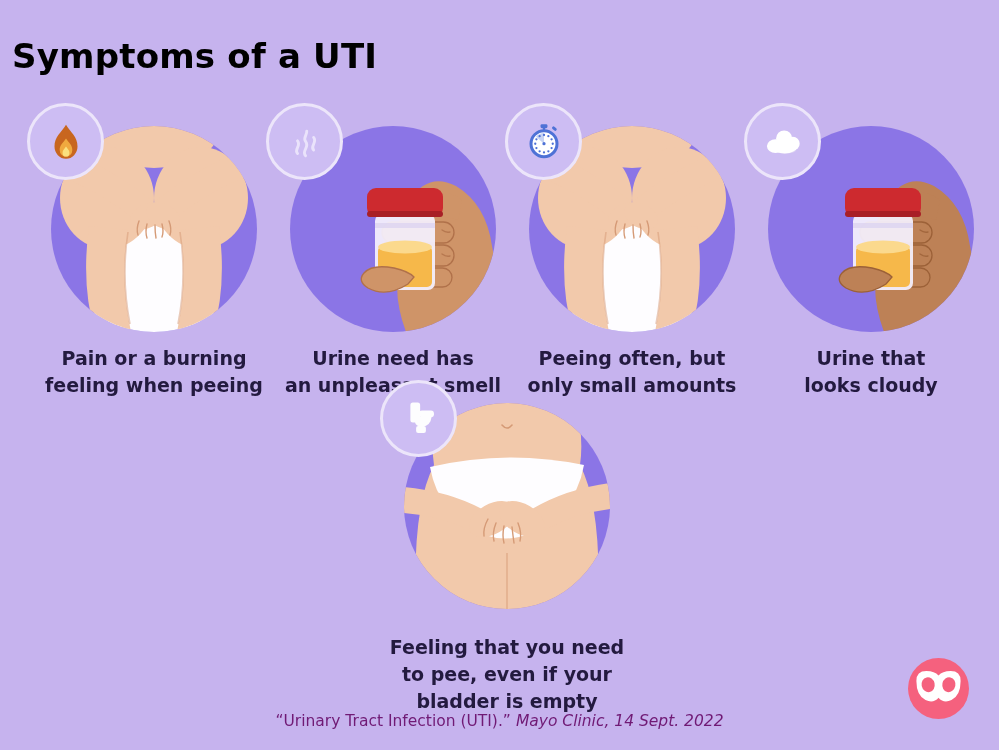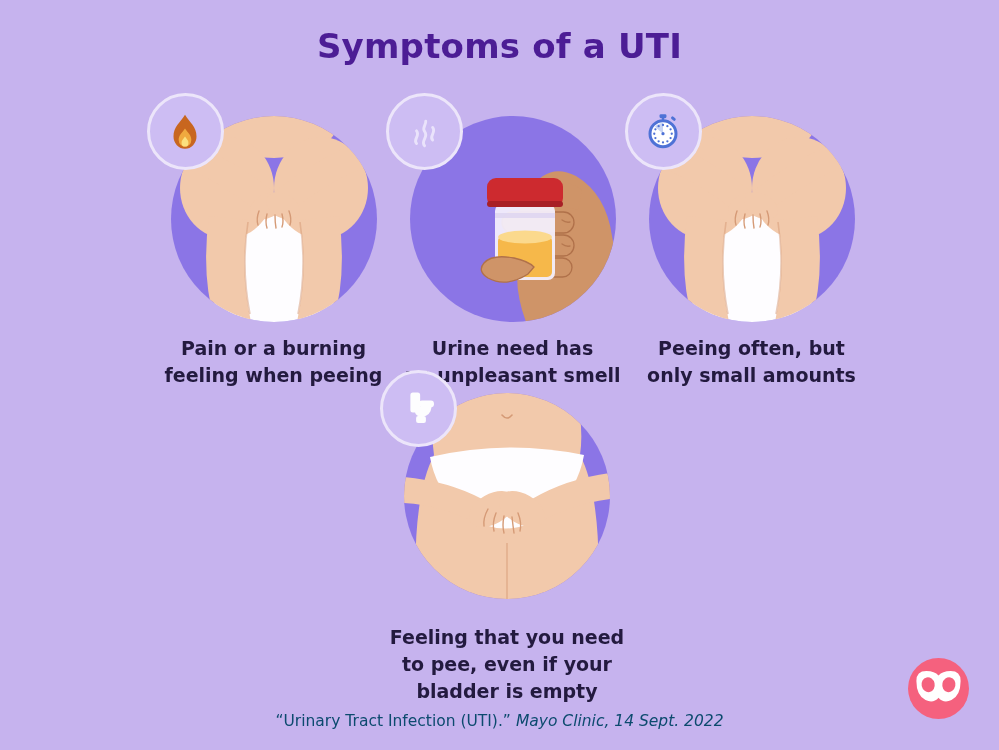--- a/index.html
+++ b/index.html
@@ -2,22 +2,22 @@
 <html><head>
 <meta charset="utf-8">
 <style>
   html,body{margin:0;padding:0;background:#9f8cc9;}
   .canvas{
     position:relative;width:999px;height:750px;margin:0 auto;
     background:#c6b3ee;overflow:hidden;
     font-family:"DejaVu Sans","Liberation Sans",sans-serif;
   }
   .title{
-    padding-top:24px;margin:2px;text-align:center;
-    font-size:34px;font-weight:700;color:#4c1d95;letter-spacing:.2px;
+    padding-top:24px;margin:12px;text-align:left;
+    font-size:34px;font-weight:700;color:#000000;letter-spacing:.2px;
   }
   .row{display:flex;justify-content:center;}
   .row1{margin-top:50px;padding-left:18px;column-gap:33px;margin-left:8px;}
   .row2{margin-top:4px;padding-left:15px;column-gap:0;}
   .cell{position:relative;}
   .row1 .cell{width:206px;}
   .row2 .cell{width:240px;display:flex;flex-direction:column;align-items:center;}
   .circle{position:relative;width:206px;height:206px;}
   .circle svg.illu{display:block;width:206px;height:206px;}
   .badge{
@@ -26,21 +26,21 @@
     display:flex;align-items:center;justify-content:center;
   }
   .badge svg{width:46px;height:46px;}
   .caption{
     margin:13px -22px 0;text-align:center;white-space:pre-line;
     font-size:19px;font-weight:700;color:#231a3f;line-height:1.42;
   }
   .row2 .caption{margin-top:25px;}
   .citation{
     position:absolute;left:0;right:0;bottom:20px;text-align:center;
-    font-size:15.5px;color:#0c4a6e;font-weight:500;
+    font-size:15.5px;color:#701a75;font-weight:500;
   }
   .citation .src{margin-right:5px;}
   .citation .det{font-style:italic;}
   .logo{position:absolute;right:30px;bottom:31px;width:61px;height:61px;}
   .hidden-defs{position:absolute;width:0;height:0;overflow:hidden;}
 </style>
 </head>
 <body>
 
 <svg class="hidden-defs" aria-hidden="true">
@@ -264,20 +264,34 @@
         <span class="badge">
             <svg>
               <use href="#ic-stopwatch"></use>
             </svg>
           </span>
       </div>
       <div class="caption">Peeing often, but
 only small amounts</div>
     </div>
 
+    <div class="cell">
+      <div class="circle">
+        <svg class="illu" style="--skin:#bd8156;--line:#9c6138">
+            <use href="#sym-cup"></use>
+          </svg>
+        <span class="badge">
+            <svg>
+              <use href="#ic-cloud"></use>
+            </svg>
+          </span>
+      </div>
+      <div class="caption">Urine that
+looks cloudy</div>
+    </div>
 
   </div>
 
   <div class="row row2">
 
     <div class="cell">
       <div class="circle">
         <svg class="illu" style="--skin:#f2c9ab;--line:#d59a76">
             <use href="#sym-underwear"></use>
           </svg>

